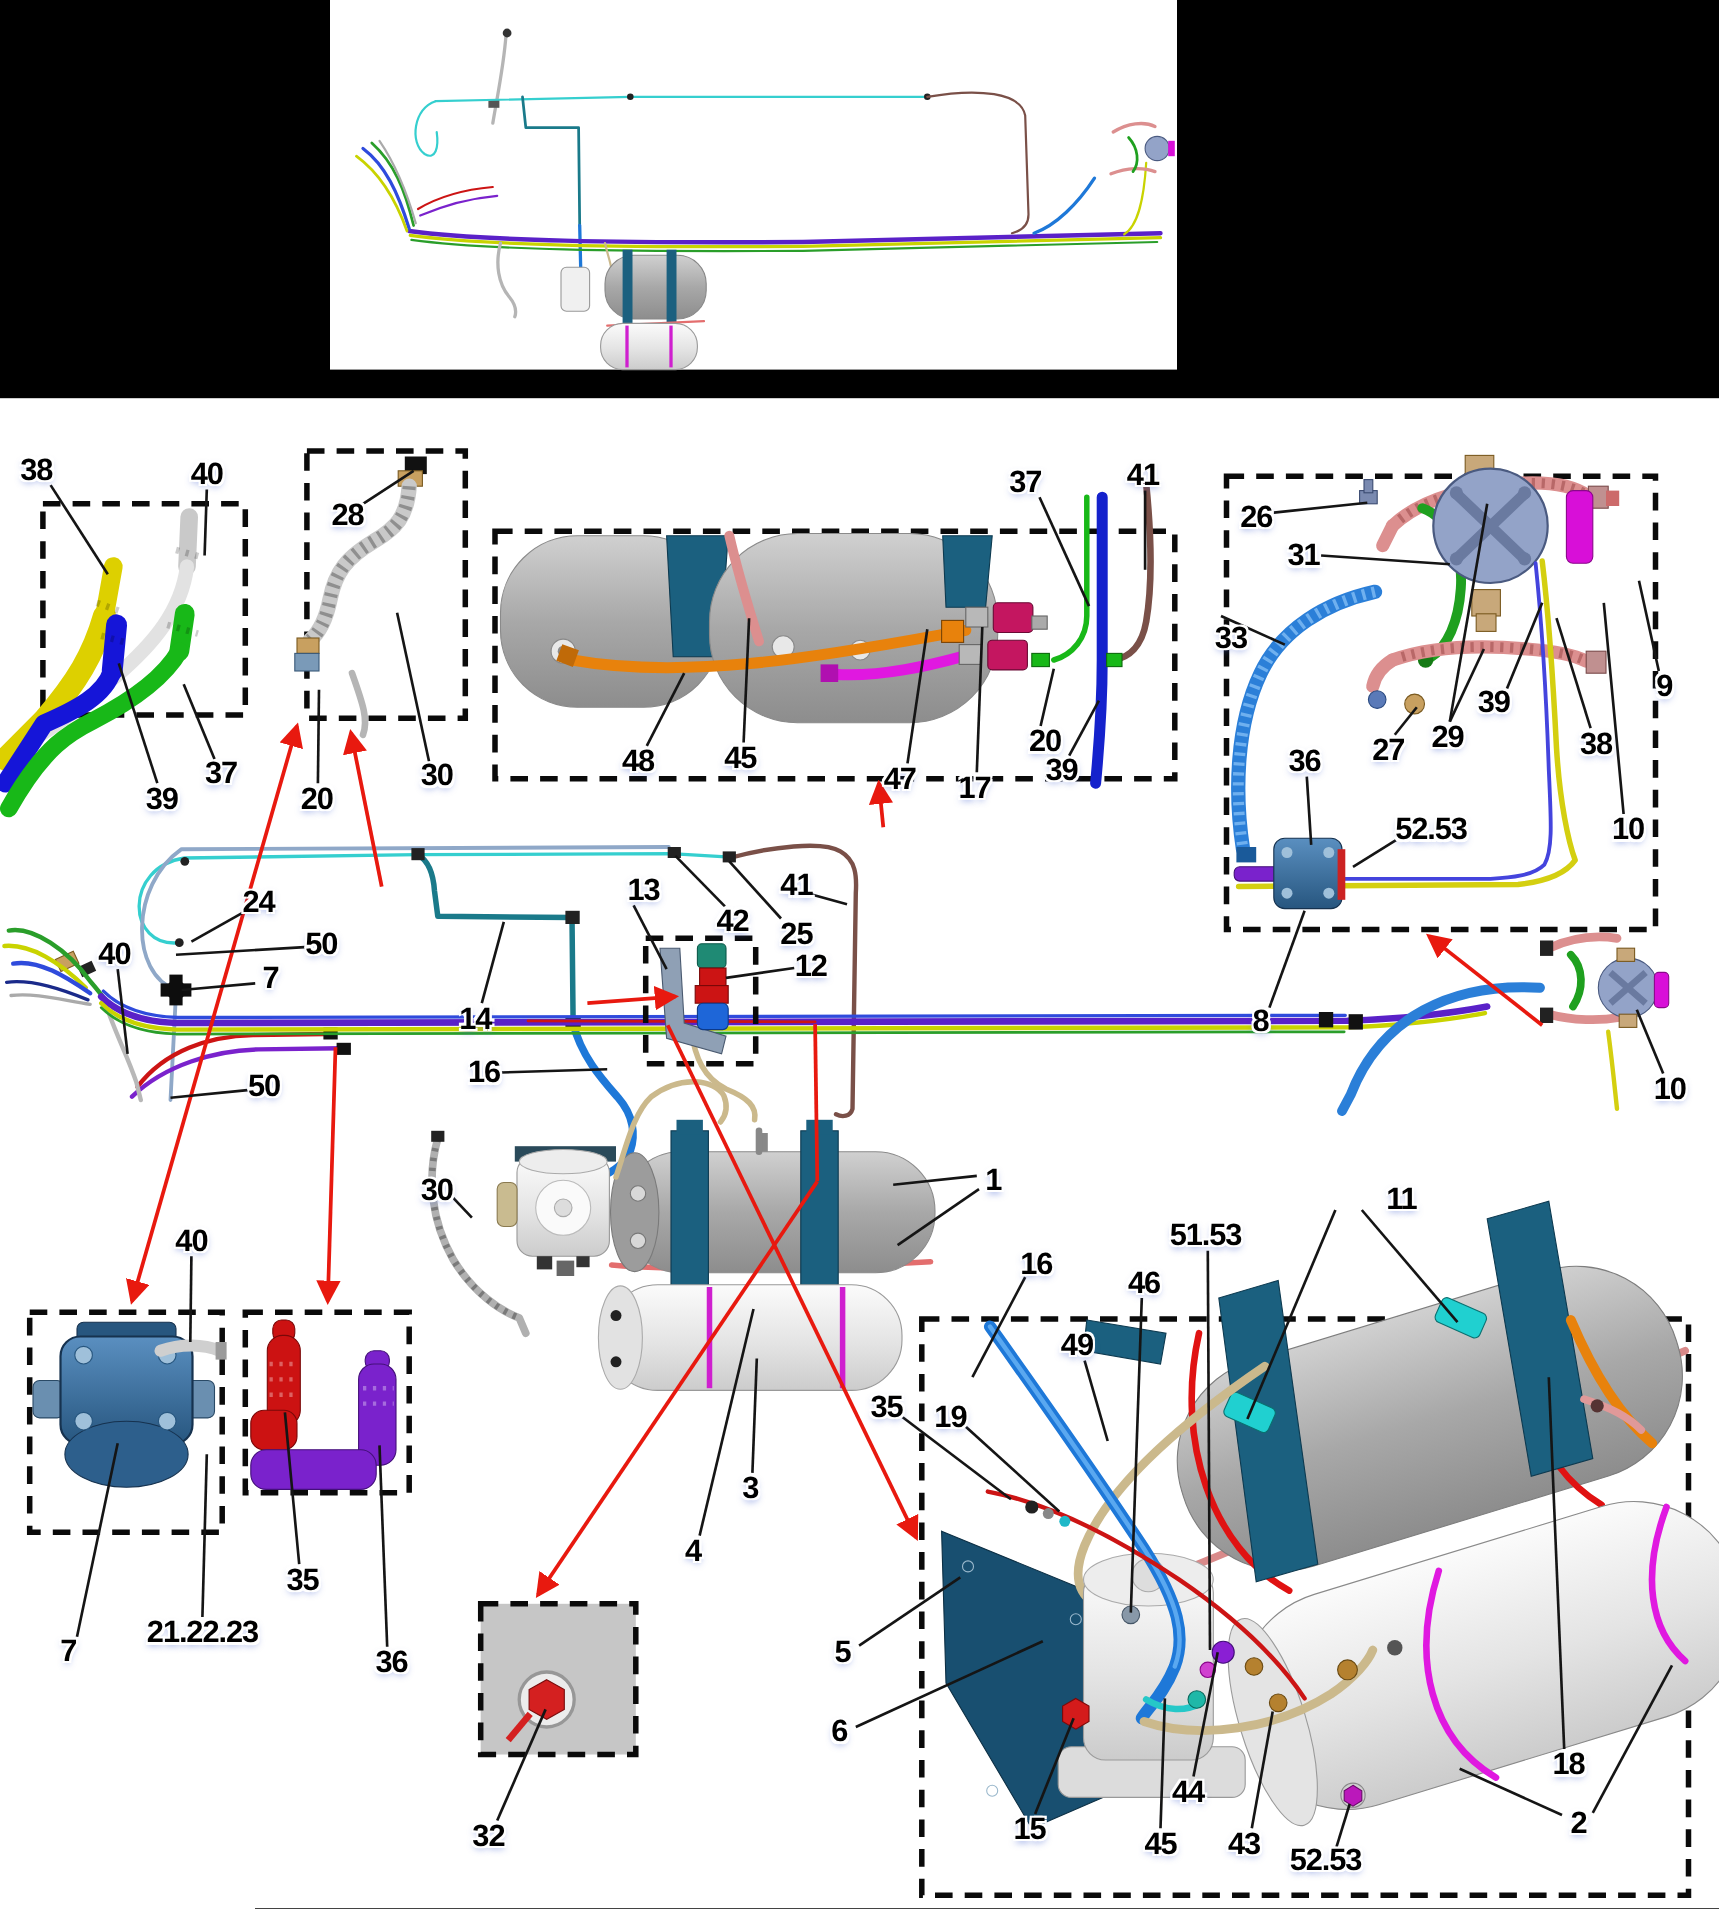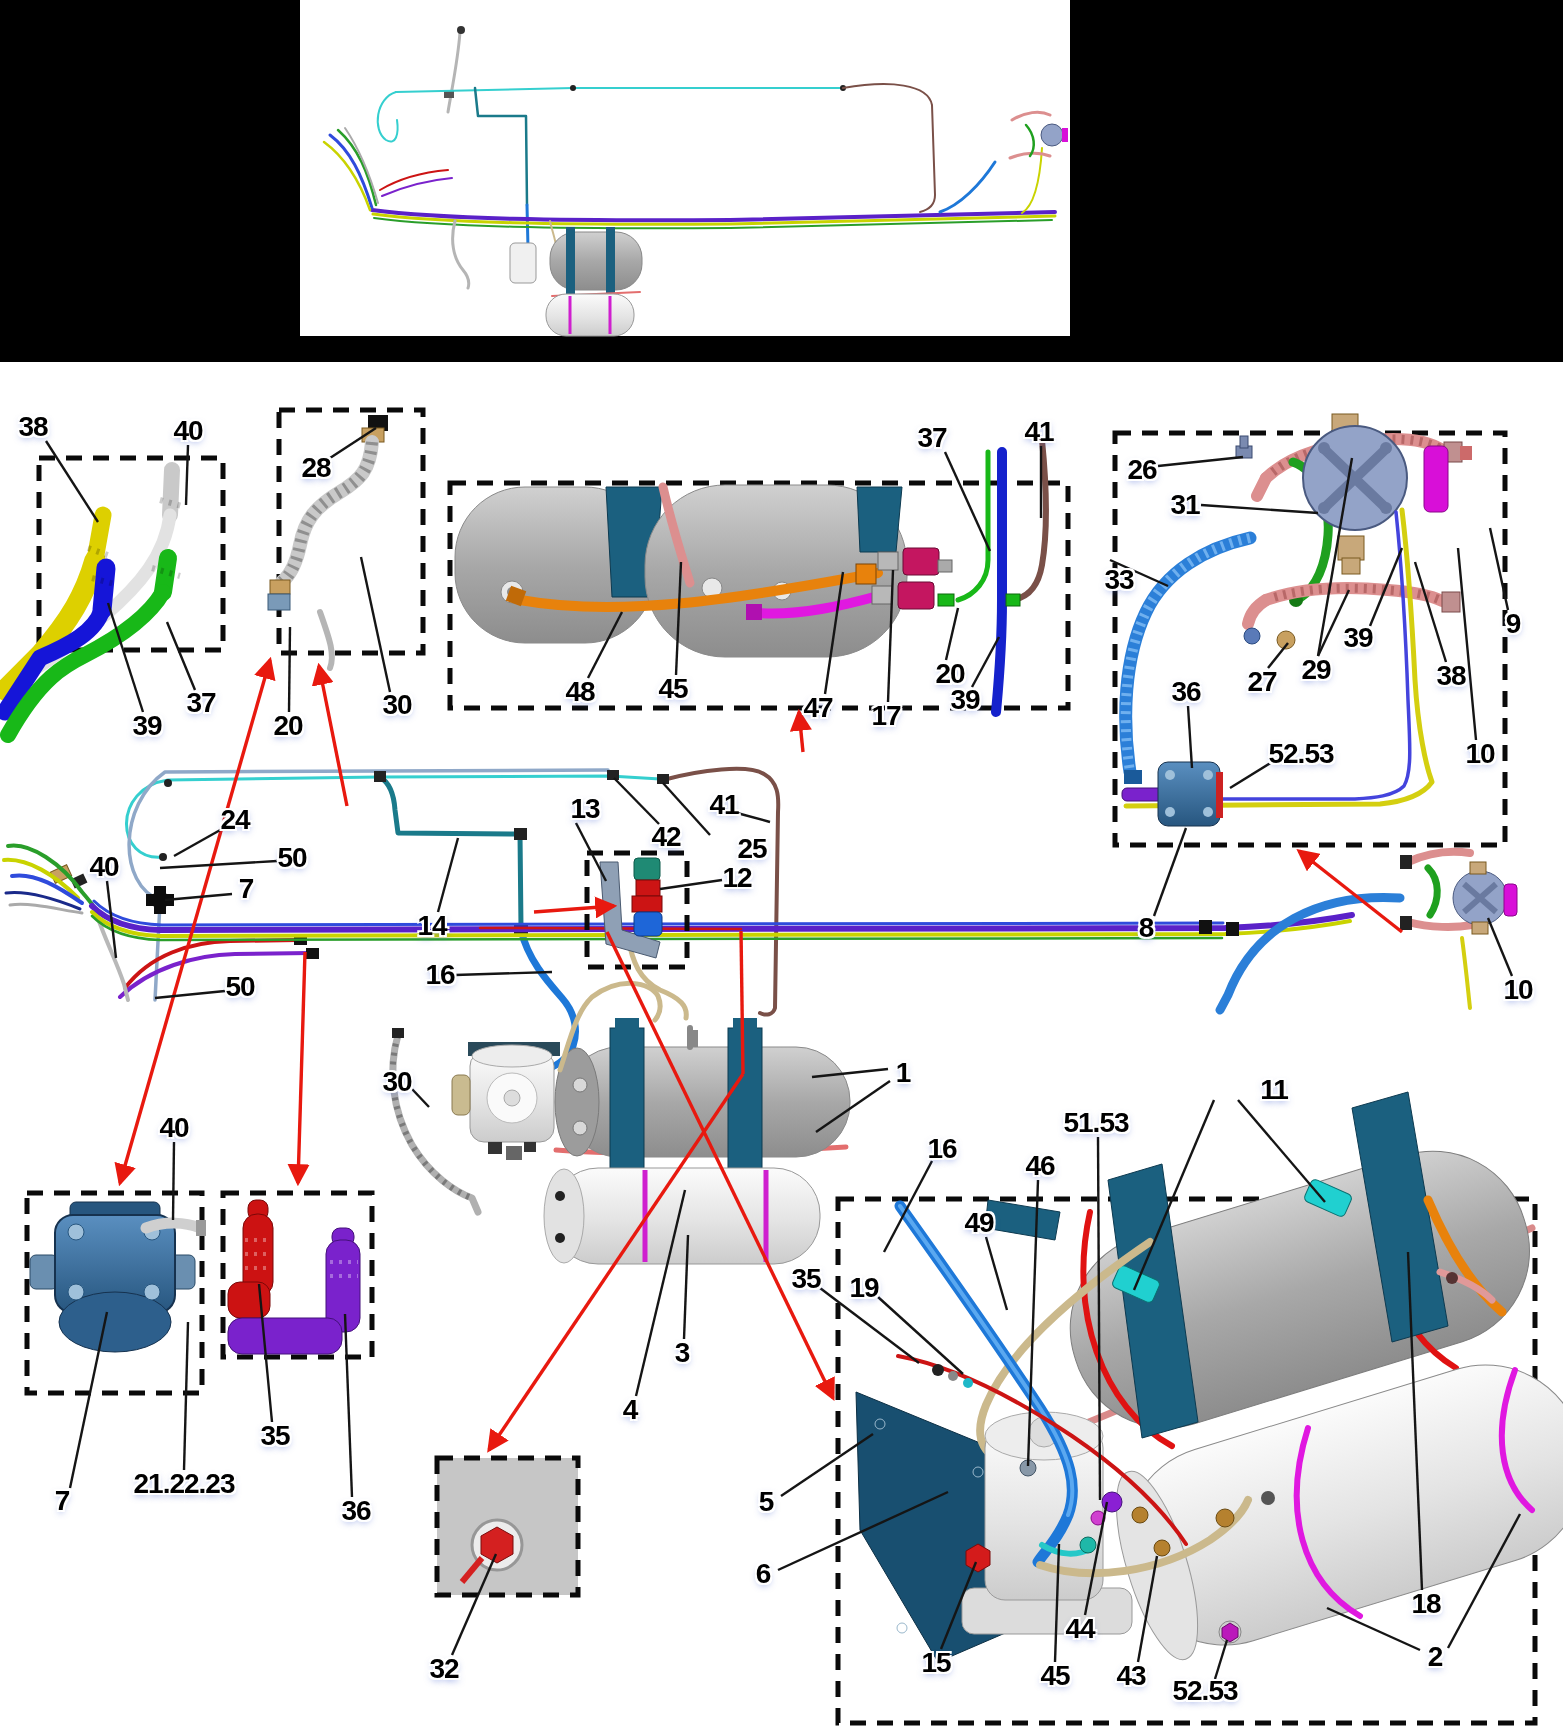--- a/index.html
+++ b/index.html
@@ -502,21 +502,21 @@
       <div class="callout" style="left: 235px; top: 820px;">24</div>
       <div class="callout" style="left: 292px; top: 858px;">50</div>
       <div class="callout" style="left: 246px; top: 889px;">7</div>
       <div class="callout" style="left: 104px; top: 867px;">40</div>
       <div class="callout" style="left: 240px; top: 987px;">50</div>
       <div class="callout" style="left: 432px; top: 926px;">14</div>
       <div class="callout" style="left: 440px; top: 975px;">16</div>
       <div class="callout" style="left: 569px; top: 809px; margin-left: 16px;">13</div>
       <div class="callout" style="left: 737px; top: 878px;">12</div>
       <div class="callout" style="left: 666px; top: 837px;">42</div>
-      <div class="callout" style="left: 752px; top: 849px;">25</div>
+      <div class="callout" style="left: 724px; top: 849px;">25</div>
       <div class="callout" style="left: 724px; top: 805px;">41</div>
       <div class="callout" style="left: 397px; top: 1082px;">30</div>
       <div class="callout" style="left: 903px; top: 1073px;">1</div>
       <div class="callout" style="left: 682px; top: 1353px;">3</div>
       <div class="callout" style="left: 630px; top: 1410px;">4</div>
       <div class="callout" style="left: 174px; top: 1128px;">40</div>
       <div class="callout" style="left: 62px; top: 1501px;">7</div>
       <div class="callout" style="left: 184px; top: 1484px;">21.22.23</div>
       <div class="callout" style="left: 275px; top: 1436px;">35</div>
       <div class="callout" style="left: 356px; top: 1511px;">36</div>

